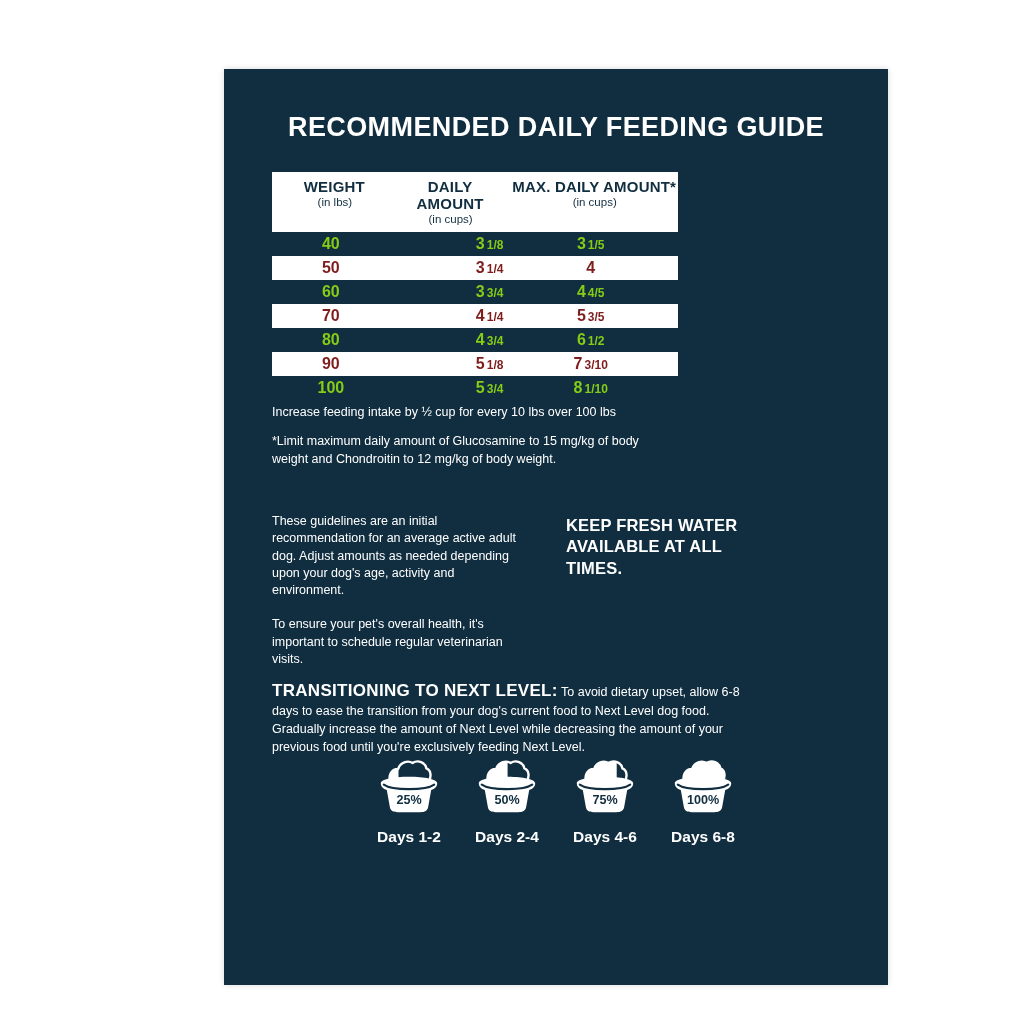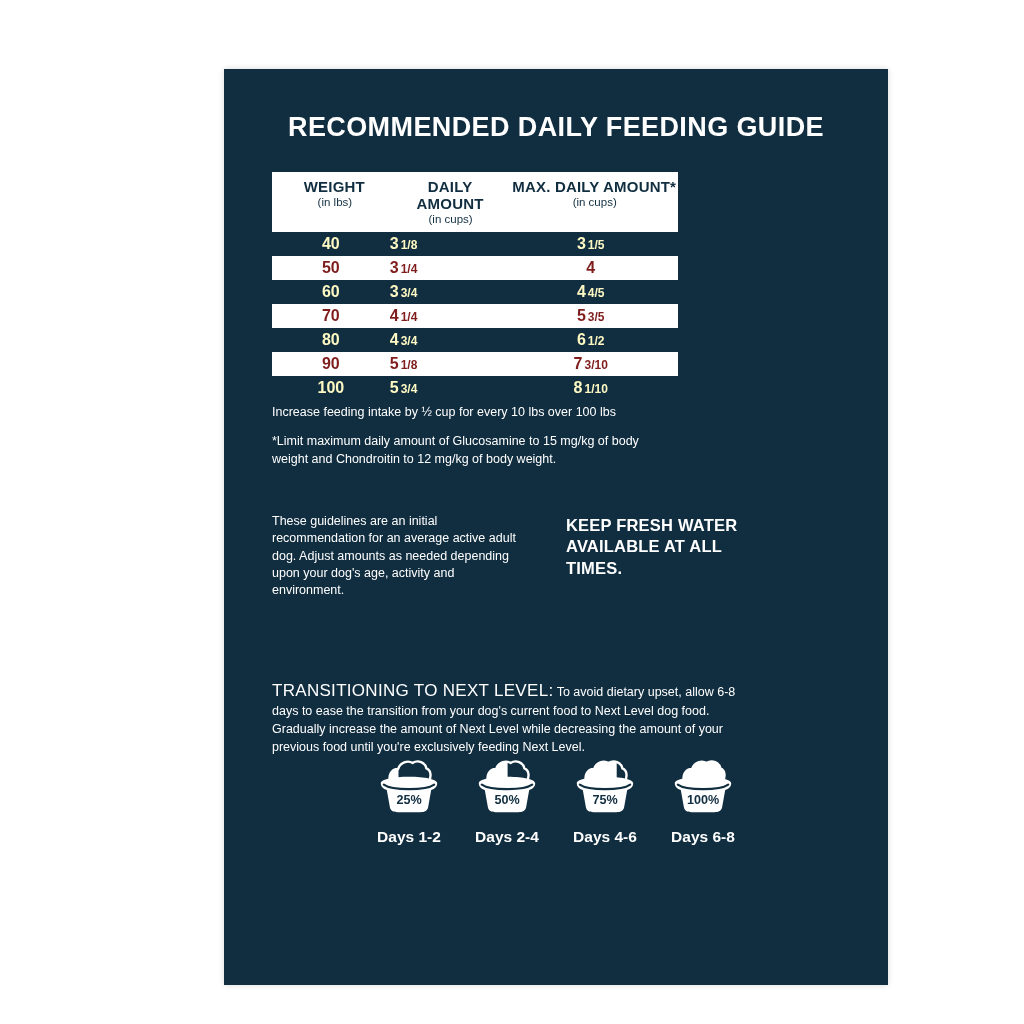--- a/index.html
+++ b/index.html
@@ -21,40 +21,40 @@
   .feed-table { position:absolute; left:48px; top:103px; width:406px; }
   .t-head {
     background:#ffffff; color:#112e40; display:flex;
     padding:6px 0 7px 0;
   }
   .t-head .hcell { text-align:center; }
   .t-head .hlabel { font-size:15px; font-weight:bold; letter-spacing:0.2px;padding-left:7px; }
   .t-head .hsub { font-size:11.5px; margin-top:1px;padding-left:8px; }
   .t-row {
     display:flex; align-items:center; height:24px;
-    font-weight:bold; font-size:16px; color:#fef9c3;
+    font-weight:bold; font-size:16px; color:#84cc16;
   }
   .t-row.white { background:#ffffff; color:#7f1d1d; }
   .c0 { width:29%; text-align:center; }
-  .c1 { width:28%; text-align:left; }
+  .c1 { width:28%; text-align:right; }
   .c2 { width:43%; text-align:center; }
   .frac { font-size:12px; font-weight:bold; margin-left:2px; }
   
   .note1 { position:absolute; left:48px; top:336px; font-size:12.5px; }
   .note2 { position:absolute; left:48px; top:364px; width:372px; font-size:12.5px; line-height:1.4; }
   
   .guide { position:absolute; left:48px; top:444px; width:258px; font-size:12.5px; line-height:1.38; }
   .guide p { margin:0 0 17px 0; }
   .water {
     position:absolute; left:342px; top:446px; width:172px;
     font-size:16.5px; font-weight:bold; line-height:1.3; letter-spacing:0.2px;
   }
   
   .trans { position:absolute; left:48px; top:610px; width:472px; font-size:12.5px; line-height:1.42; }
-  .trans .t-title { font-size:17px; font-weight:normal; letter-spacing:0.3px; }
+  .trans .t-title { font-size:17px; font-weight:bold; letter-spacing:0.3px; }
   .steps {
     position:absolute; left:0; top:688px; width:100%;
     display:flex; justify-content:center; gap:26px;
   }
   .step { width:72px; text-align:center; }
   .step svg { display:block; width:72px; height:60px; margin:0 auto; }
   .step .day { margin-top:11px; font-size:15.5px; font-weight:bold; white-space:nowrap; }
 </style>
 </head>
 <body>
@@ -115,20 +115,21 @@
           <div class="c2"><span>8</span><span class="frac">1/10</span></div>
         </div>
       </div>
   </div>
 
   <div class="note1">Increase feeding intake by ½ cup for every 10 lbs over 100 lbs</div>
   <div class="note2">*Limit maximum daily amount of Glucosamine to 15 mg/kg of body weight and Chondroitin to 12 mg/kg of body weight.</div>
 
   <div class="guide">
     <p>These guidelines are an initial recommendation for an average active adult dog. Adjust amounts as needed depending upon your dog's age, activity and environment.</p>
+    <p>To ensure your pet's overall health, it's important to schedule regular veterinarian visits.</p>
   </div>
 
   <div class="water">KEEP FRESH WATER AVAILABLE AT ALL TIMES.</div>
 
   <div class="trans">
     <span class="t-title">TRANSITIONING TO NEXT LEVEL:</span><span> To avoid dietary upset, allow 6-8 days to ease the transition from your dog's current food to Next Level dog food. Gradually increase the amount of Next Level while decreasing the amount of your previous food until you're exclusively feeding Next Level.</span>
   </div>
 
   <div class="steps" id="steps">
       <div class="step">

